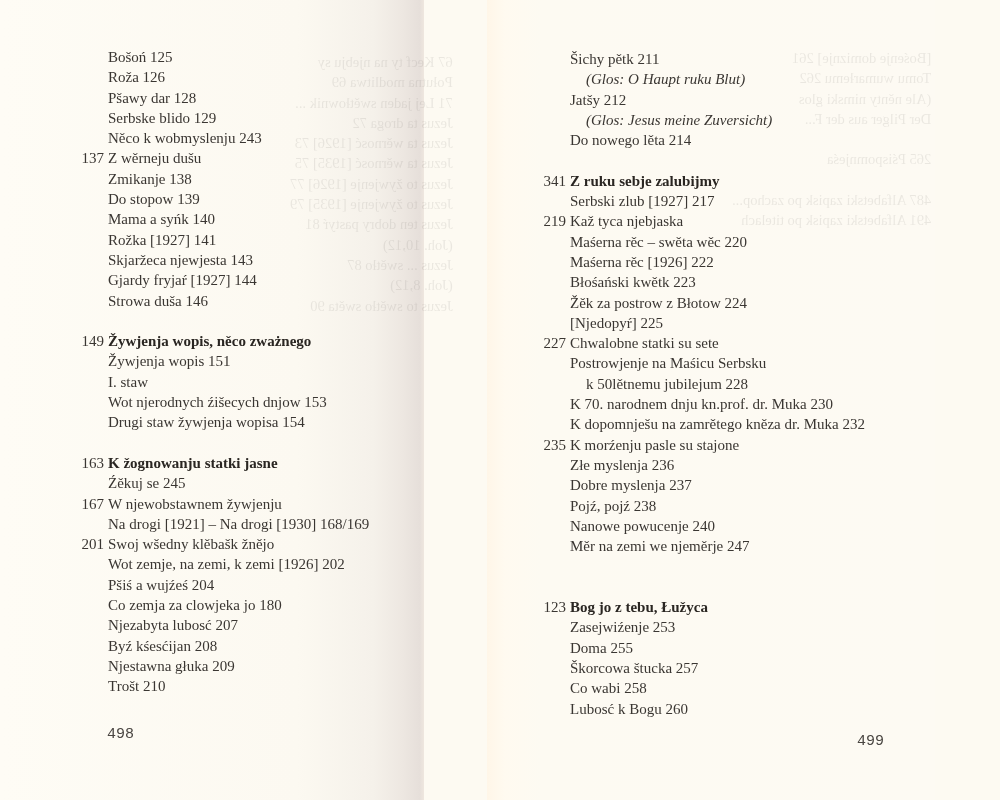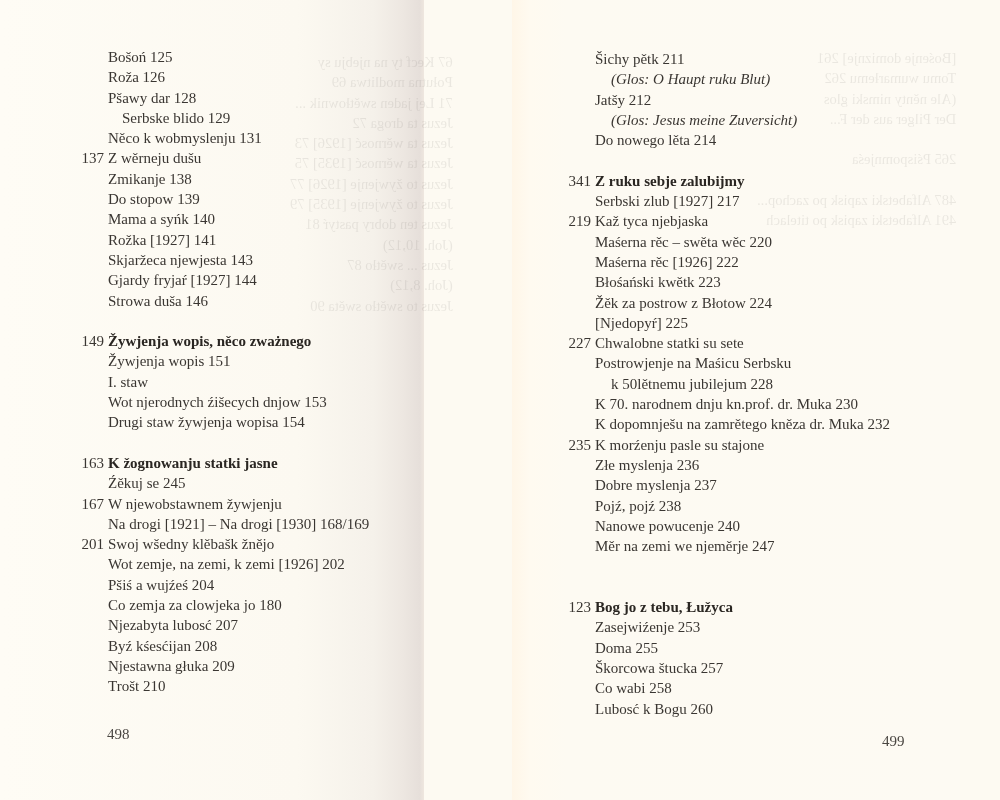--- a/index.html
+++ b/index.html
@@ -8,35 +8,35 @@
     background:#fdfaf2;
     font-family:"Liberation Serif","DejaVu Serif",serif;
     color:#3a3632;
   }
   .page { position:absolute; top:0; height:800px; }
   .page-left {
     left:0; width:424px;
     background:linear-gradient(to right,#fefcf5 0%,#fcf9f1 70%,#f5f1ea 88%,#ede7e1 95%,#e6dfda 99%,#efe7df 100%);
   }
   .page-right {
-    left:512px; width:448px;
+    left:487px; width:448px;
     background:linear-gradient(to right,#fff6e8 0%,#fffaf0 4%,#fdfaf2 12%,#fdfaf3 100%);
   }
   .ghost {
     position:absolute; font-size:14.5px; color:#3a3632; opacity:0.09;
     transform:scaleX(-1); white-space:nowrap; line-height:20.3px;
   }
   .toc { position:absolute; font-size:15px; line-height:20.3px; }
   .entry { position:relative; height:20.3px; white-space:nowrap; }
   .num { position:absolute; left:0; width:28px; text-align:right; }
   .txt { position:absolute; }
   .bold { font-weight:bold; color:#2a2622; }
   .italic { font-style:italic; }
   .gap { height:20.3px; }
-  .folio { position:absolute; font-size:15px; color:#4a4642; }
+  .folio { position:absolute; font-size:15px; color:#4a4642;font-family:Liberation Mono, monospace; }
 </style>
 </head>
 <body>
 
 <div class="page page-left">
   <div class="ghost" id="ghost-left" style="left:290px;top:52px;">
       <div>67  Kecf ty na njebju sy</div>
       <div>Połutna modlitwa  69</div>
       <div>71  Lej jaden swětłownik ...</div>
       <div>Jezus ta droga  72</div>
@@ -58,25 +58,25 @@
       <div class="entry">
         <span class="num"></span>
         <span class="txt" style="left: 32px;">Roža  126</span>
       </div>
       <div class="entry">
         <span class="num"></span>
         <span class="txt" style="left: 32px;">Pšawy dar  128</span>
       </div>
       <div class="entry">
         <span class="num"></span>
-        <span class="txt" style="left: 46px;">Serbske blido  129</span>
-      </div>
-      <div class="entry">
-        <span class="num"></span>
-        <span class="txt" style="left: 32px;">Něco k wobmyslenju  131</span>
+        <span class="txt" style="left: 32px;">Serbske blido  129</span>
+      </div>
+      <div class="entry">
+        <span class="num"></span>
+        <span class="txt" style="left: 32px;">Něco k wobmyslenju  243</span>
       </div>
       <div class="entry">
         <span class="num">137</span>
         <span class="txt" style="left: 32px;">Z wěrneju dušu</span>
       </div>
       <div class="entry">
         <span class="num"></span>
         <span class="txt" style="left: 32px;">Zmikanje  138</span>
       </div>
       <div class="entry">

